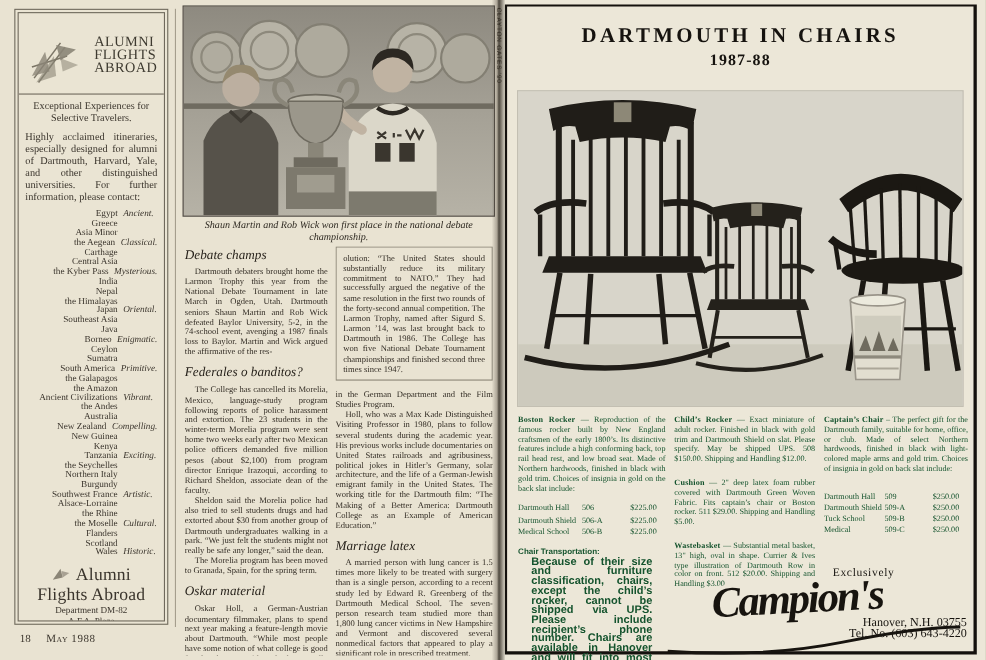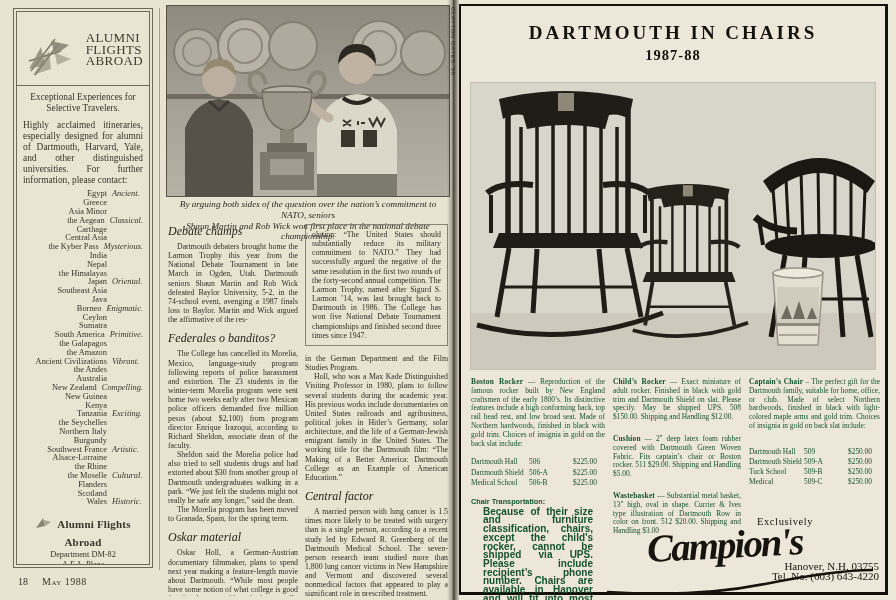--- a/index.html
+++ b/index.html
@@ -18,21 +18,21 @@
                  letter-spacing:.4px;color:#3e3a30;}
   #afa-logo svg{position:absolute;left:2px;top:1px;}
   #afa-logo-rule{border-bottom:1px solid #6f695c;margin:3px -6px 0;}
   #afa-tagline{margin-top:6px;text-align:center;font-size:9.3px;line-height:10.5px;color:#3a342c;}
   #afa-list{margin-top:5px;font-size:8.4px;line-height:8.8px;color:#3a342c;}
   .dest-row{display:flex;}
   .dest-place{width:84px;text-align:right;padding-right:5px;white-space:nowrap;}
   .dest-adj{flex:1;font-style:italic;white-space:nowrap;}
   #afa-closing{margin-top:7px;font-size:9.4px;line-height:10.9px;text-align:justify;color:#3a342c;}
   #afa-contact{margin-top:7px;text-align:center;color:#3a342c;}
-  #afa-contact-name{font-size:11px;font-weight:bold;letter-spacing:.2px;}
+  #afa-contact-name{font-size:16px;font-weight:normal;letter-spacing:.2px;}
   .afa-addr-line{font-size:8.3px;line-height:9.7px;}
 
   #page-footer{position:absolute;left:18px;top:576px;font-size:10px;color:#3a342c;display:flex;gap:14px;}
   #page-issue{font-variant:small-caps;letter-spacing:.5px;}
   #vrule{position:absolute;left:159px;top:8px;width:1px;height:562px;background:#a59e8d;}
 
   
   #photo-frame{position:absolute;left:166px;top:5px;width:282px;height:190px;border:1px solid #57524a;
                box-sizing:content-box;overflow:hidden;background:#aaa69a;}
   #photo-credit{position:absolute;left:450px;top:7px;writing-mode:vertical-rl;font-size:5.8px;
@@ -367,21 +367,20 @@
         <path d="M145 90 Q162 82 156 68 Q145 62 141 78" fill="none" stroke="#8a8679" stroke-width="4"></path>
         <rect x="113" y="124" width="14" height="13" fill="#8a8679"></rect>
         <rect x="100" y="137" width="40" height="9" fill="#6e6a5f"></rect>
         <rect x="93" y="146" width="54" height="38" fill="#7d796d"></rect>
         <rect x="103" y="153" width="34" height="16" fill="#a09c8f"></rect>
       </g>
     </svg>
   </div>
   <div id="photo-credit">CLAYTON GATES ’90</div>
   <div id="photo-caption">
-    <div>By arguing both sides of the question over the nation’s commitment to NATO, seniors</div>
     <div>Shaun Martin and Rob Wick won first place in the national debate championship.</div>
   </div>
 
   <div id="col-1" class="col">
     <div class="sec-title first">Debate champs</div>
     <p class="bp">Dartmouth debaters brought home the Larmon Trophy this year from the National Debate Tournament in late March in Ogden, Utah. Dartmouth seniors Shaun Martin and Rob Wick defeated Baylor University, 5-2, in the 74-school event, avenging a 1987 finals loss to Baylor. Martin and Wick argued the affirmative of the res-</p>
     <div class="sec-title">Federales o banditos?</div>
     <div>
 
     <p class="bp">The College has cancelled its Morelia, Mexico, language-study program following reports of police harassment and extortion. The 23 students in the winter-term Morelia program were sent home two weeks early after two Mexican police officers demanded five million pesos (about $2,100) from program director Enrique Irazoqui, according to Richard Sheldon, associate dean of the faculty.</p>
@@ -391,21 +390,21 @@
     <div class="sec-title">Oskar material</div>
     <p class="bp">Oskar Holl, a German-Austrian documentary filmmaker, plans to spend next year making a feature-length movie about Dartmouth. “While most people have some notion of what college is good for, few have any idea of what actually happens there,” says Holl, who will also be a guest professor</p>
   </div>
 
   <div id="col-2" class="col">
     <div id="cont-box">
       <p class="noind">olution: “The United States should substantially reduce its military commitment to NATO.” They had successfully argued the negative of the same resolution in the first two rounds of the forty-second annual competition. The Larmon Trophy, named after Sigurd S. Larmon ’14, was last brought back to Dartmouth in 1986. The College has won five National Debate Tournament championships and finished second three times since 1947.</p>
     </div>
     <p class="noind">in the German Department and the Film Studies Program.</p>
     <p class="bp">Holl, who was a Max Kade Distinguished Visiting Professor in 1980, plans to follow several students during the academic year. His previous works include documentaries on United States railroads and agribusiness, political jokes in Hitler’s Germany, solar architecture, and the life of a German-Jewish emigrant family in the United States. The working title for the Dartmouth film: “The Making of a Better America: Dartmouth College as an Example of American Education.”</p>
-    <div class="sec-title">Central factor</div>
+    <div class="sec-title">Marriage latex</div>
     <div>
 
     <p class="bp">A married person with lung cancer is 1.5 times more likely to be treated with surgery than is a single person, according to a recent study led by Edward R. Greenberg of the Dartmouth Medical School. The seven-person research team studied more than 1,800 lung cancer victims in New Hampshire and Vermont and discovered several nonmedical factors that appeared to play a significant role in prescribed treatment.</p>
       </div>
   </div>
 
   <div id="fold"></div>
 
   <div id="chairs-box">
     <div id="chairs-title">DARTMOUTH IN CHAIRS</div>

